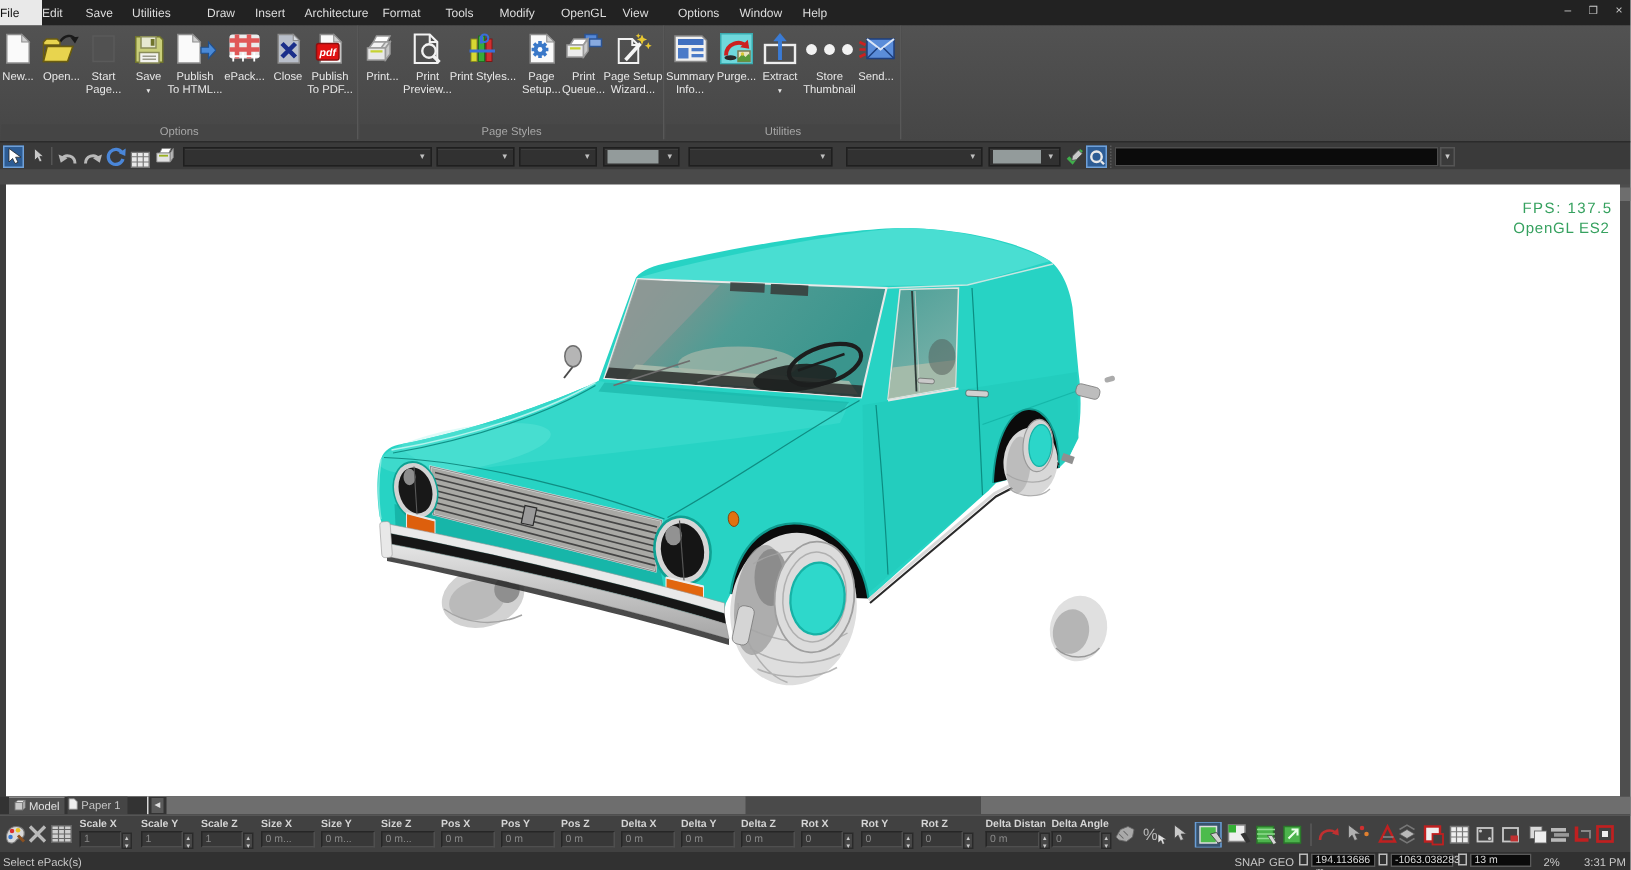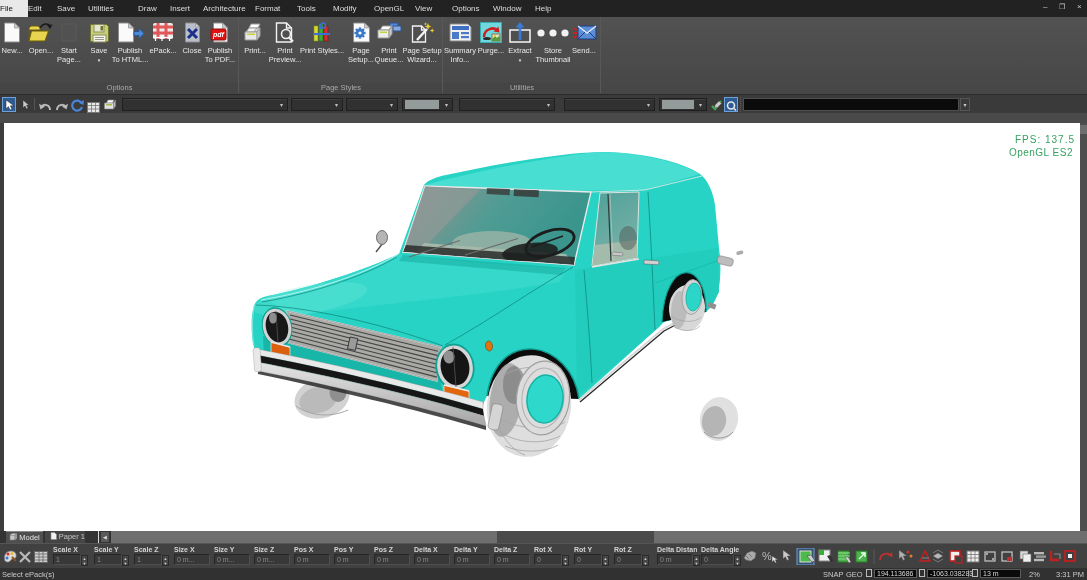--- a/index.html
+++ b/index.html
@@ -514,21 +514,21 @@
 <div class="abs" style="left:1080px;top:123px;width:7px;height:408px;background:#4e4e4e">
   <div class="abs" style="left:0;top:2px;width:7px;height:9px;background:#6e6e6e"></div>
 </div>
 
 <div class="abs" style="left:0;top:531px;width:1087px;height:12px;background:#333333">
   <div class="abs" style="left:6px;top:0;width:37px;height:12px;background:#4f4f4f;border-top:1px solid #8a8a8a;color:#e2e2e2;font-size:7.5px;line-height:11px;text-align:center"><svg width="8" height="8" viewBox="0 0 8 8" style="vertical-align:-1px">
         <rect x="1" y="2" width="5" height="5" fill="#c9c9c9" stroke="#777" stroke-width=".6"></rect>
         <path d="M1 2 l2-1.5 5 0 -2 1.5z" fill="#e8e8e8" stroke="#777" stroke-width=".5"></path>
         <path d="M6 2 l2-1.5 v5 l-2 1.5z" fill="#a9a9a9" stroke="#777" stroke-width=".5"></path>
       </svg> Model</div>
-  <div class="abs" style="left:45px;top:0;width:40px;height:12px;background:#454545;color:#c6c6c6;font-size:7.5px;line-height:11px;text-align:right"><svg width="7" height="8" viewBox="0 0 7 8" style="vertical-align:-1px">
+  <div class="abs" style="left:45px;top:0;width:40px;height:12px;background:#454545;color:#c6c6c6;font-size:7.5px;line-height:11px;text-align:left"><svg width="7" height="8" viewBox="0 0 7 8" style="vertical-align:-1px">
         <path d="M1 .5 h3.5 l2 2 v5 h-5.5z" fill="#f0f0f0" stroke="#888" stroke-width=".6"></path>
       </svg> Paper 1</div>
   <div class="abs" style="left:98px;top:0;width:1px;height:12px;background:#d8d8d8"></div>
   <div class="abs" style="left:101px;top:1px;width:8px;height:10px;background:#5a5a5a;color:#ddd;font-size:5px;line-height:10px;text-align:center">◀</div>
   <div class="abs" style="left:111px;top:0;width:976px;height:12px;background:#6e6e6e">
     <div class="abs" style="left:386px;top:0;width:157px;height:12px;background:#4a4a4a"></div>
   </div>
 </div>
 
 <div id="inspector" class="abs" style="left:0;top:543px;width:1087px;height:25px;background:#414141;border-top:1px solid #555">

